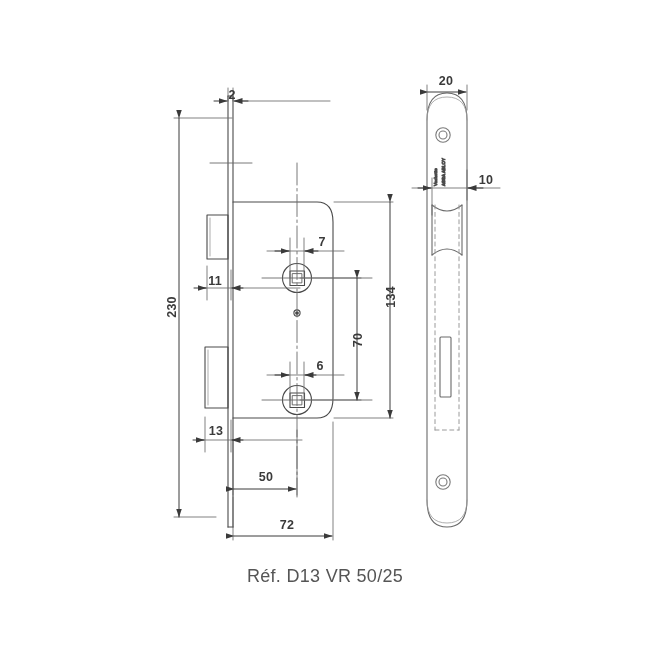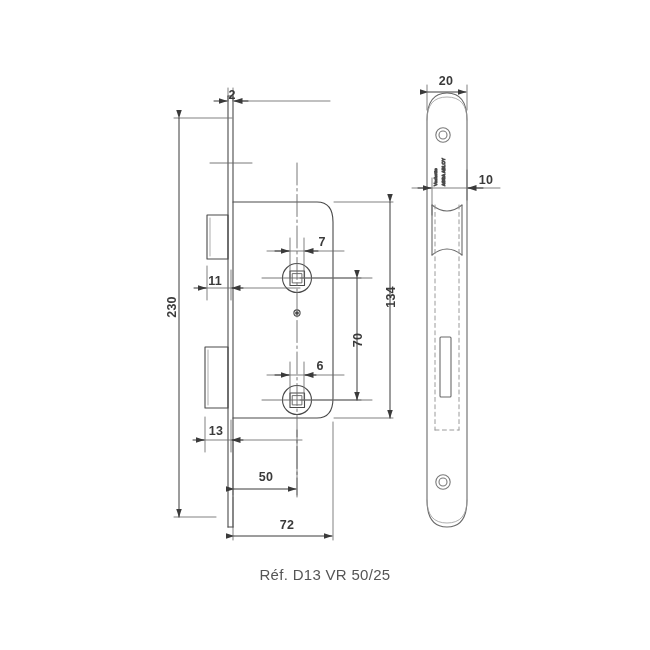--- a/index.html
+++ b/index.html
@@ -18,21 +18,21 @@
     fill:#3a3a3a;
     font-weight:600;
     letter-spacing:0.2px;
   }
   .caption{
     position:absolute;
     left:0;right:0;
     top:566px;
     text-align:center;
     font-family:"Liberation Sans", sans-serif;
-    font-size:15px;
+    font-size:18px;
     color:#555555;
     letter-spacing:0.3px;
   }
   .brandtxt{
     font-family:"Liberation Sans", sans-serif;
     font-size:4.4px;
     fill:#8d8d8d;
     letter-spacing:0.1px;
   }
 </style>

